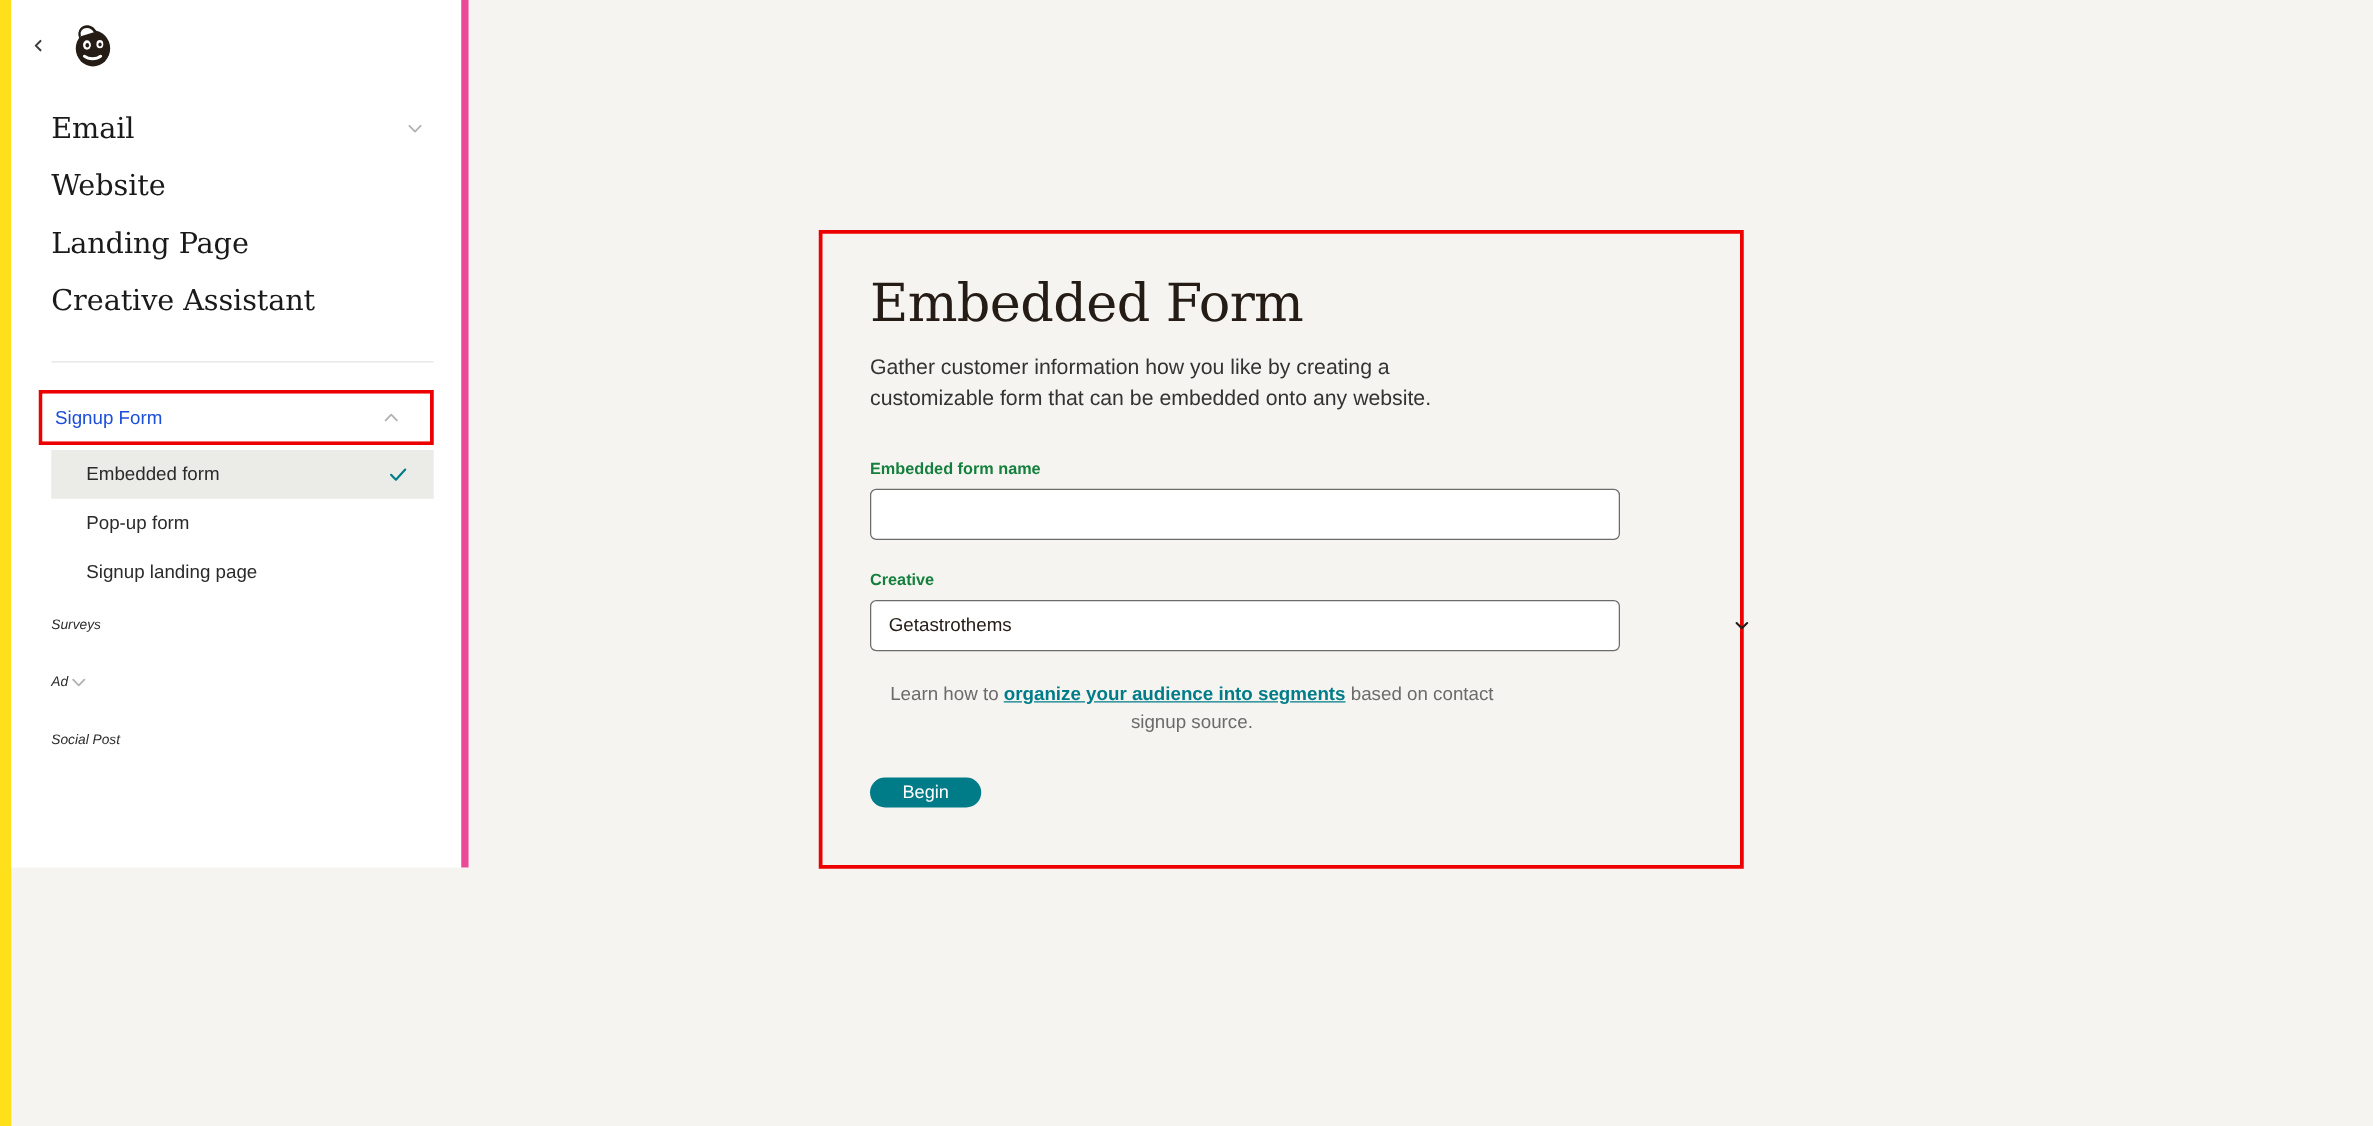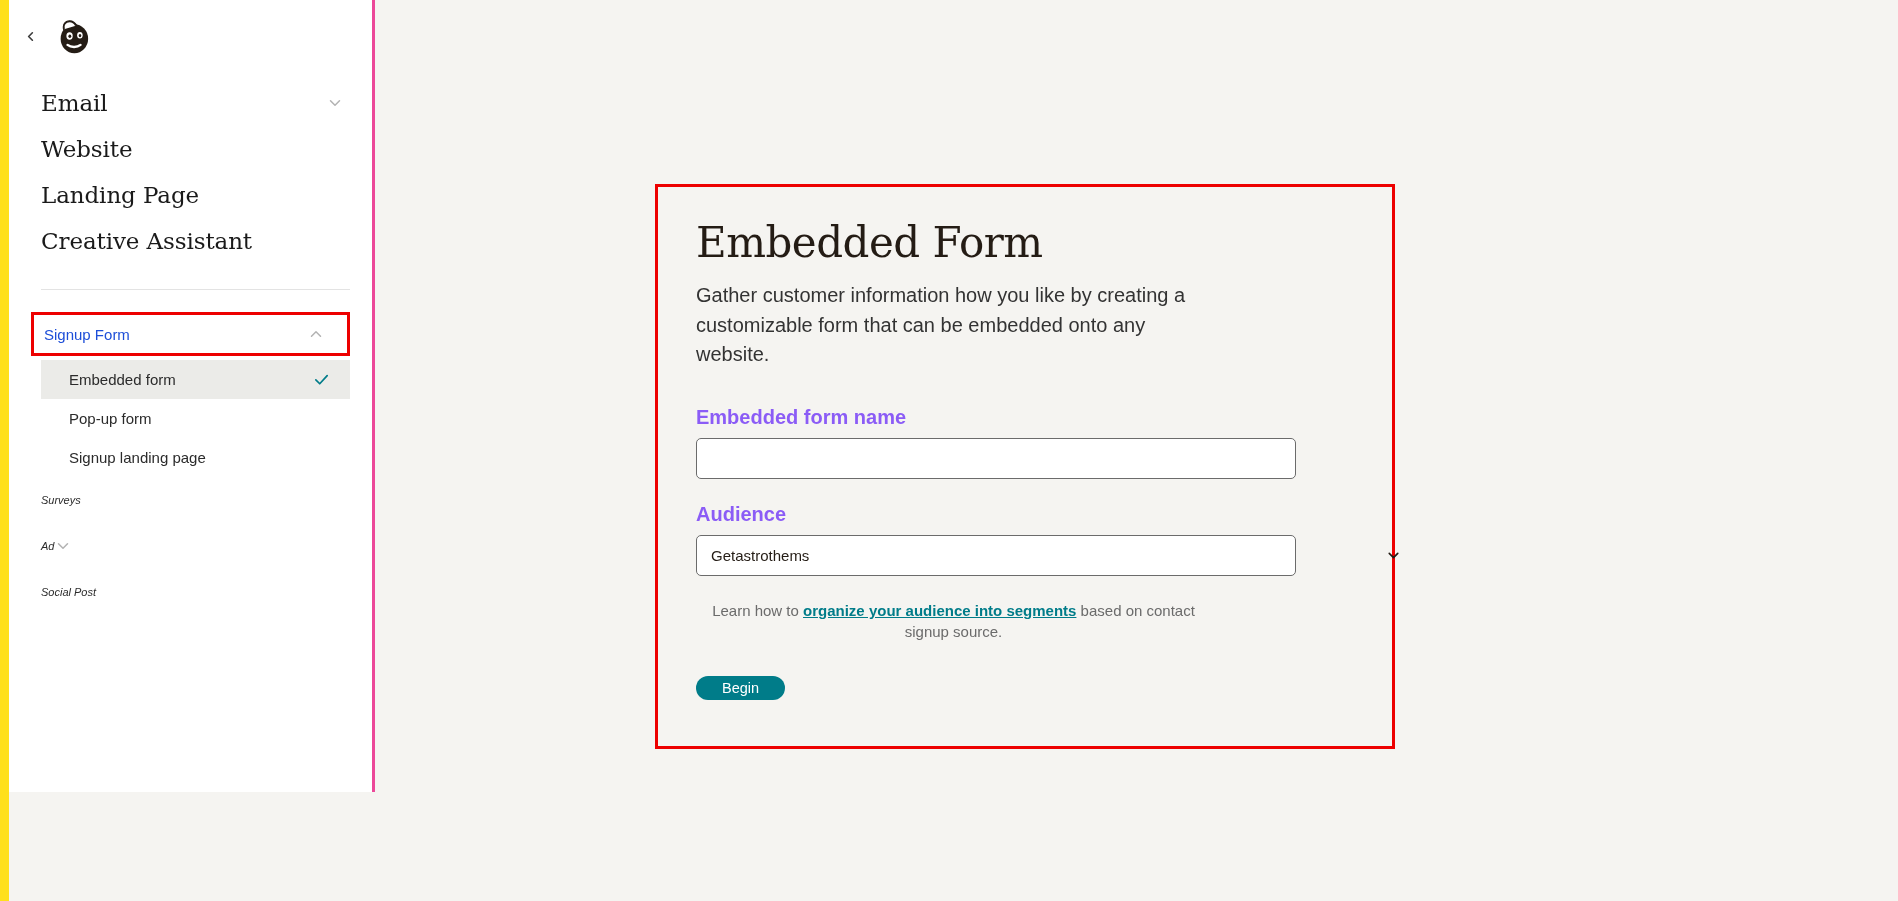--- a/index.html
+++ b/index.html
@@ -17,23 +17,23 @@
 
   
   .accent-bar {
     position: absolute; left: 0; top: 0;
     width: 9px; height: 901px;
     background: #FFE01B;
     z-index: 5;
   }
   .sidebar {
     position: relative;
-    width: 375px; height: 792px;
+    width: 375px; height: 694px;
     background: #ffffff;
-    border-right: 3px solid #ec4899;
+    border-right: 6px solid #ec4899;
     flex: 0 0 375px;
     padding-left: 9px;
     overflow: hidden;
   }
 
   .sidebar-head {
     position: relative;
     height: 72px;
     display: flex;
     align-items: center;
@@ -130,29 +130,29 @@
     margin: 0 0 16px 0;
     font-family: "DejaVu Serif", "Liberation Serif", serif;
     font-size: 42px;
     font-weight: 400;
     color: #241C15;
     letter-spacing: -0.5px;
     line-height: 1.05;
   }
   .card .desc {
     margin: 0 0 36px 0;
-    font-size: 20px;
+    font-size: 17px;
     line-height: 1.48;
     color: #333333;
     max-width: 500px;
   }
   .field-label {
-    font-size: 20px;
+    font-size: 13px;
     font-weight: bold;
-    color: #8b5cf6;
+    color: #15803d;
     margin-bottom: 9px;
   }
   .text-input {
     display: block;
     width: 600px; height: 41px;
     border: 1px solid #6b6b6b;
     border-radius: 5px;
     background: #ffffff;
     font-size: 15px;
     color: #241C15;
@@ -309,21 +309,21 @@
       <h1>Embedded Form</h1>
 
       <p class="desc">Gather customer information how you like by creating a customizable form that can be embedded onto any website.</p>
 
       <div class="field-block">
         <div class="field-label">Embedded form name</div>
         <input class="text-input" type="text" placeholder="" style="">
       </div>
 
       <div class="field-block">
-        <div class="field-label">Audience</div>
+        <div class="field-label">Creative</div>
         <div class="select-wrap">
           <div class="select-box">
             <span>Getastrothems</span>
           </div>
           <span class="select-chev">
             <svg viewBox="0 0 24 24" width="17" height="17" fill="none" stroke="currentColor" stroke-width="2.3" stroke-linecap="round" stroke-linejoin="round">
                 <polyline points="6 9 12 15 18 9"></polyline>
               </svg>
           </span>
         </div>

